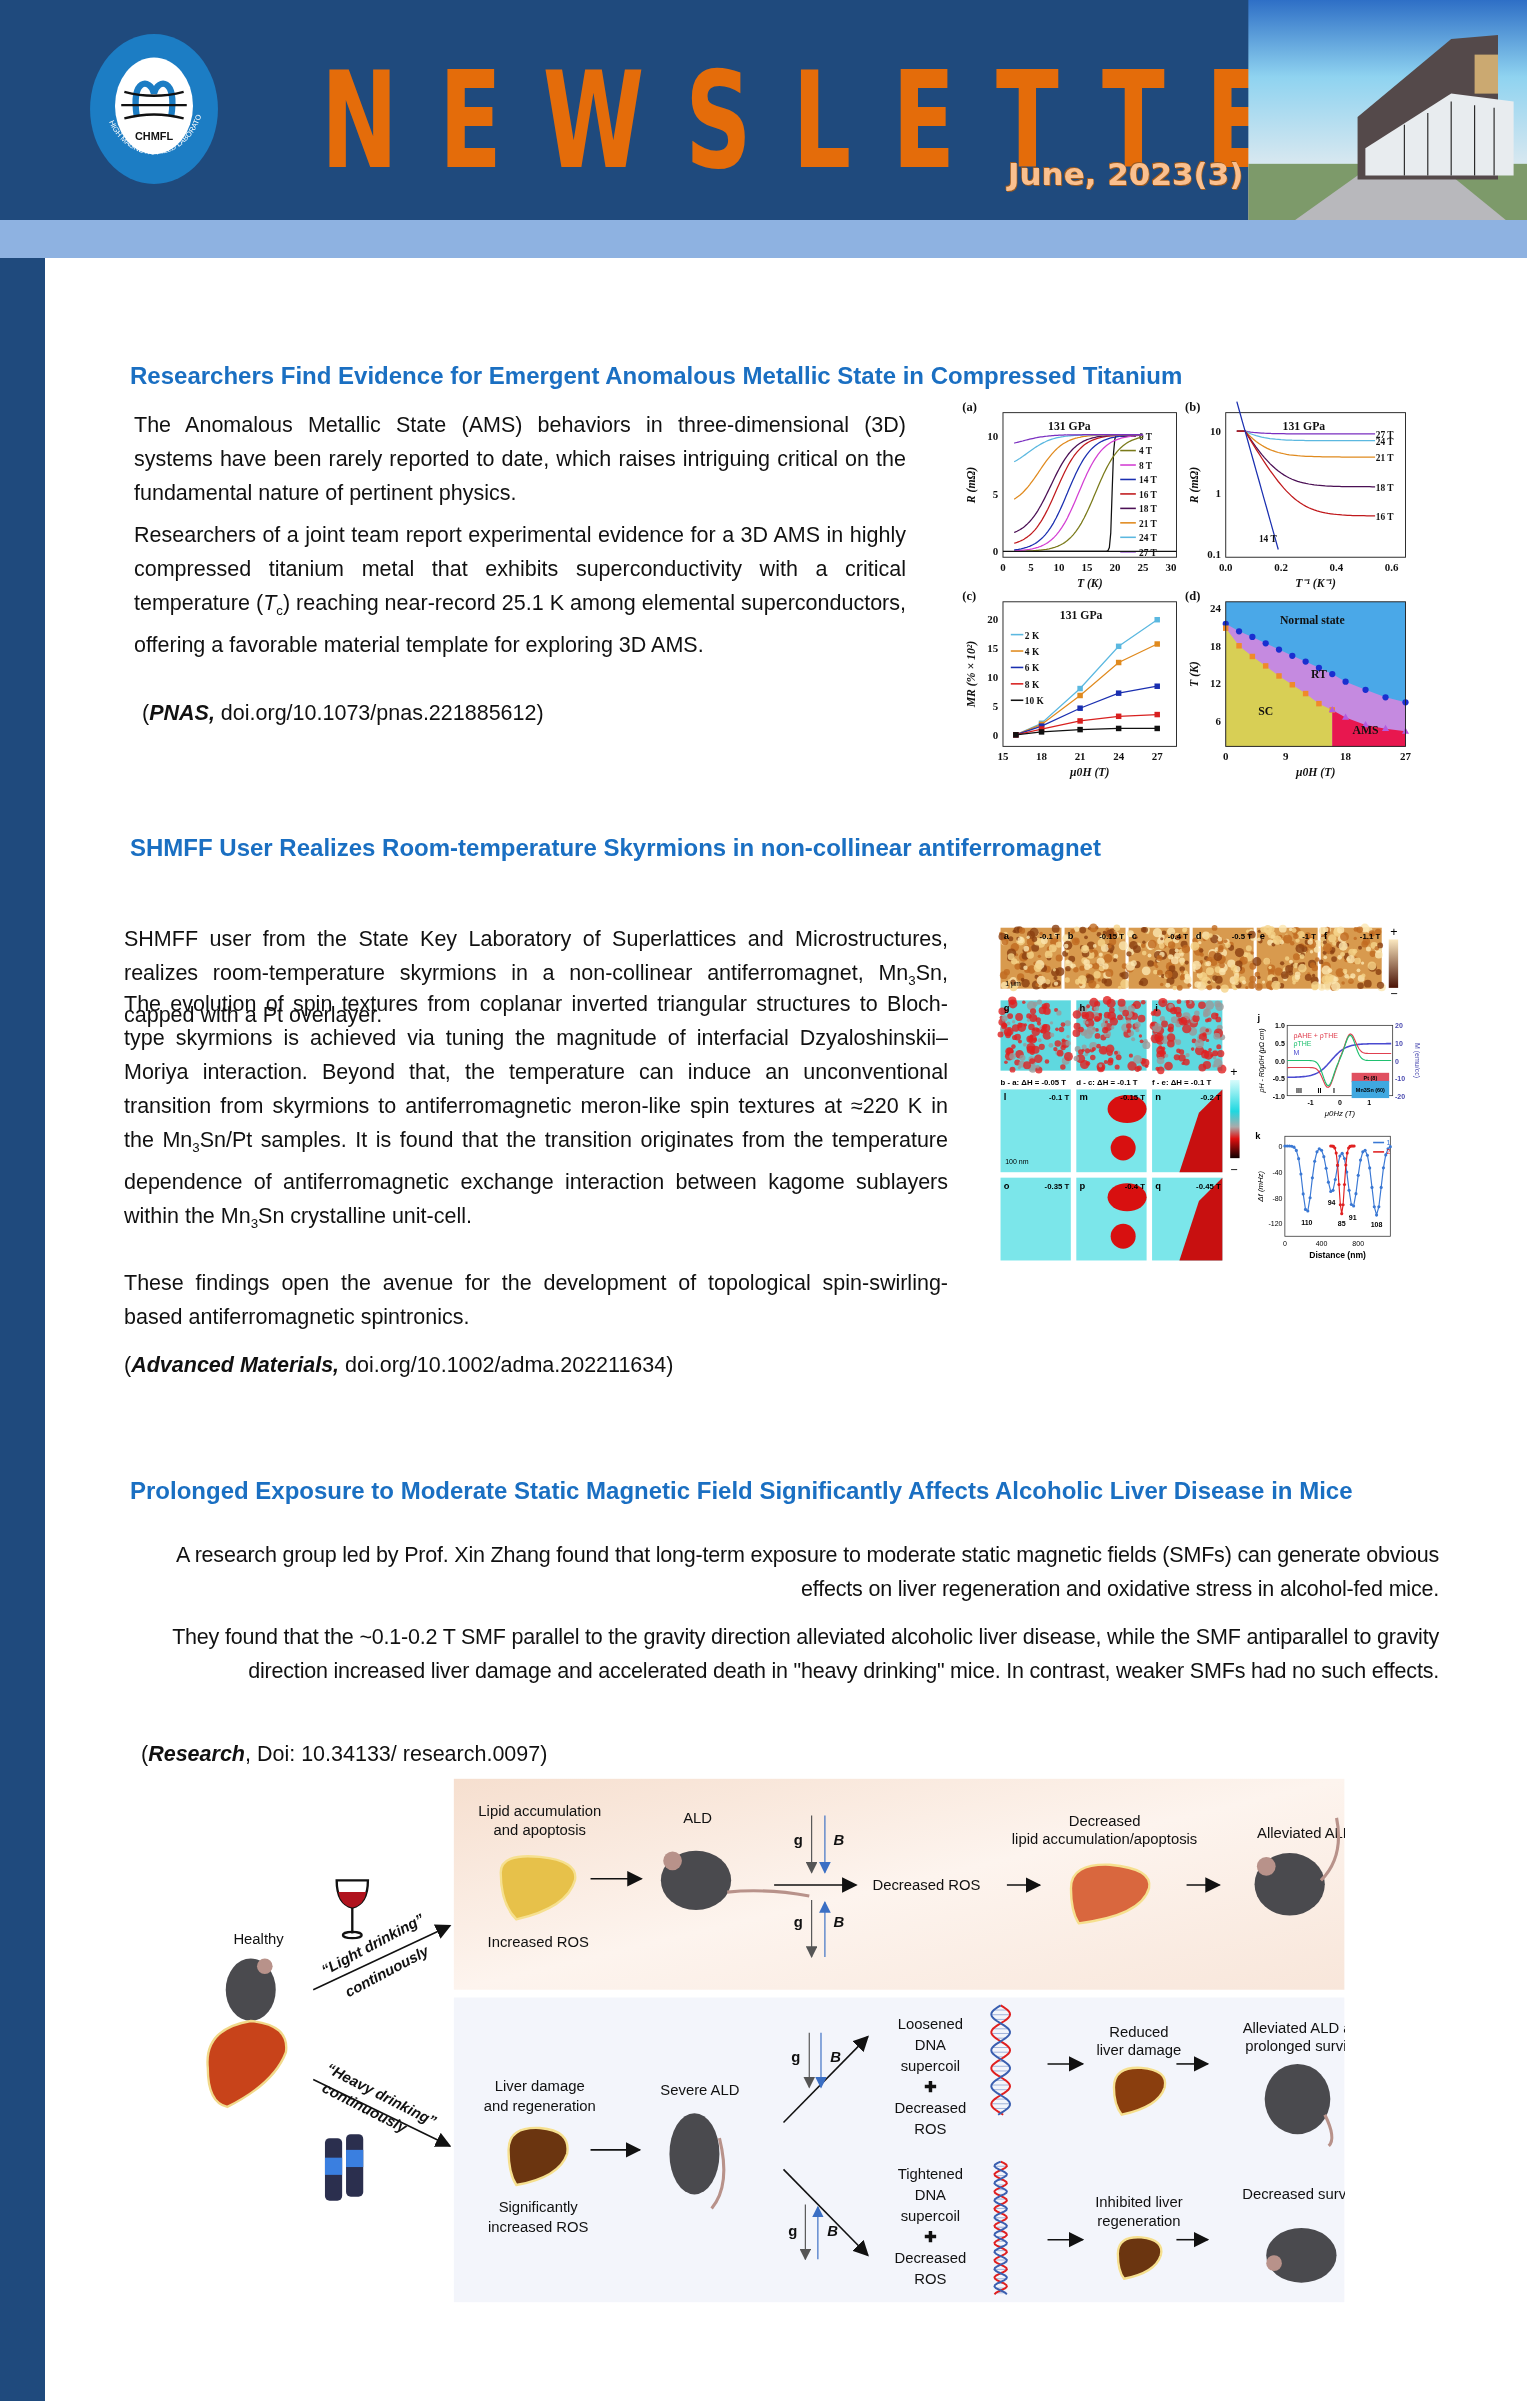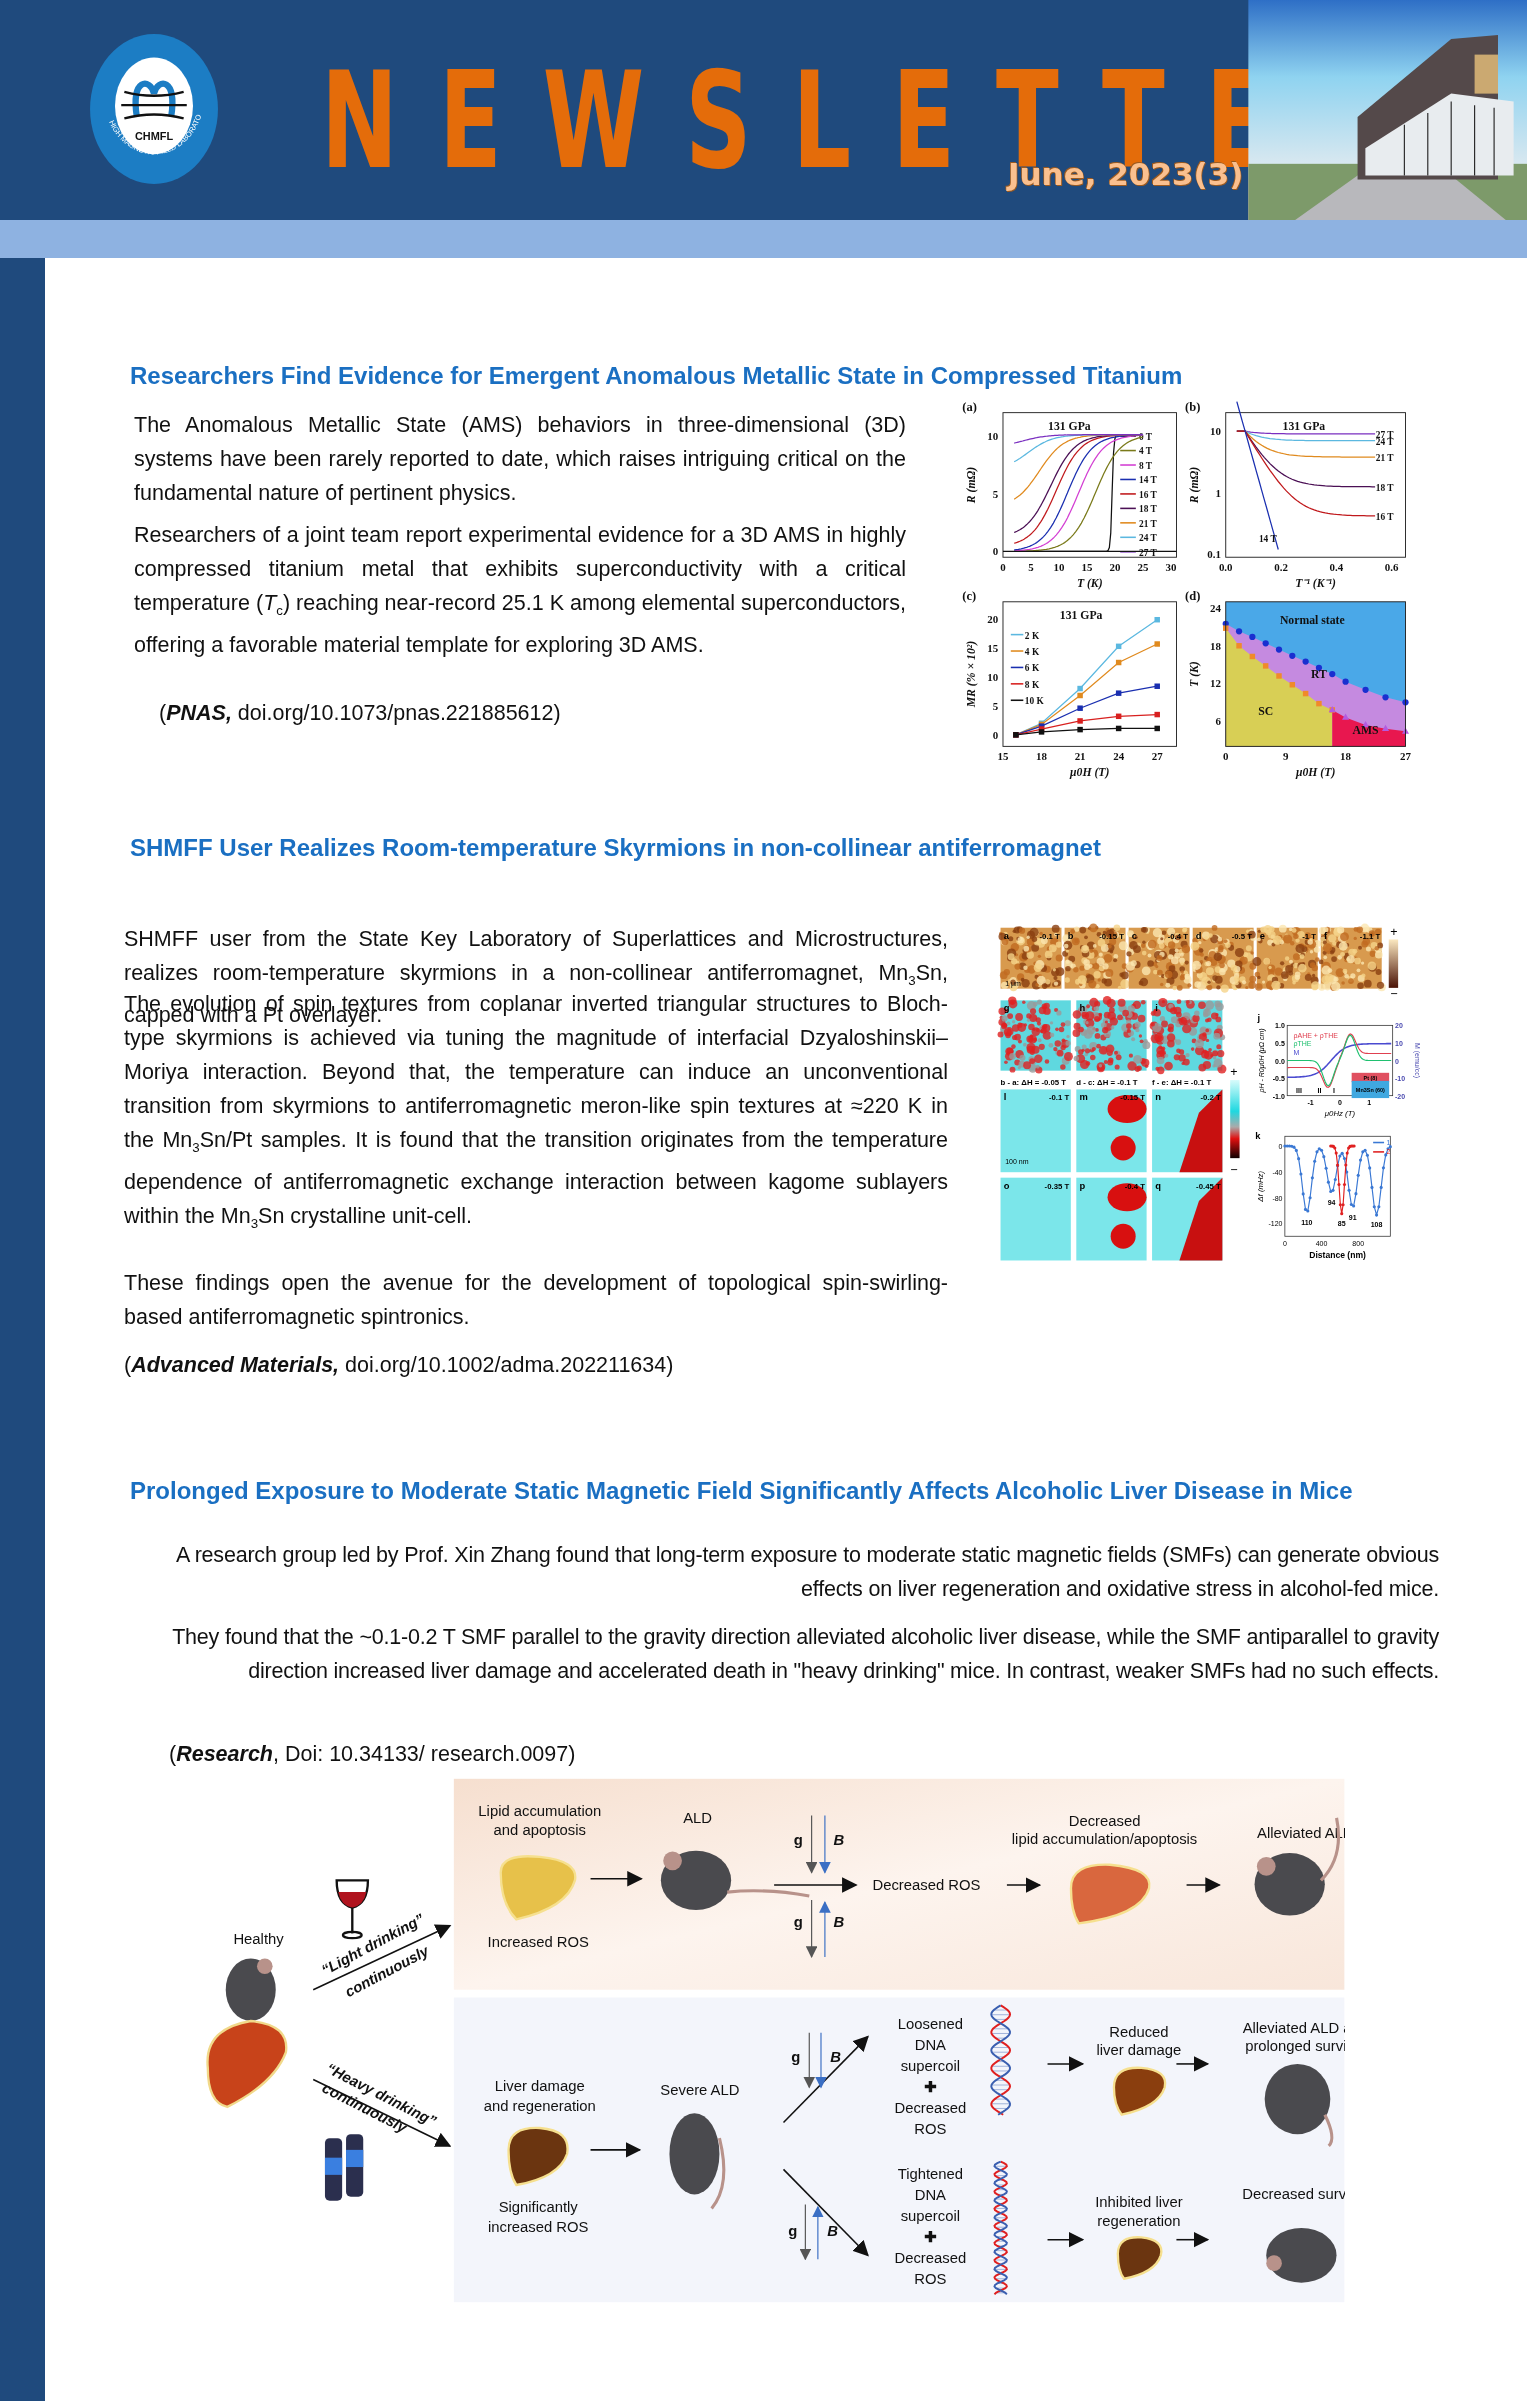--- a/index.html
+++ b/index.html
@@ -67,21 +67,21 @@
       <line x1="260" y1="130" x2="260" y2="225"></line>
       <line x1="290" y1="135" x2="290" y2="225"></line>
       <line x1="315" y1="138" x2="315" y2="225"></line>
   </g>
   <rect x="290" y="70" width="30" height="50" fill="#e8c27a" opacity="0.8"></rect>
 </svg>
 
 <div class="abs section-title" style="left:130px; top:331px; width:1329px;">Researchers Find Evidence for  Emergent Anomalous Metallic State in Compressed Titanium</div>
 <div class="abs para" style="left:134px; top:408px; width:772px;">The Anomalous Metallic State (AMS) behaviors in three-dimensional (3D) systems have been rarely reported to date, which raises intriguing critical on the fundamental nature of pertinent physics.</div>
 <div class="abs para" style="left:134px; top:518px; width:772px;"><span>Researchers of a joint team report experimental evidence for a 3D AMS in highly compressed titanium metal that exhibits superconductivity with a critical temperature (</span><i>T</i><sub>c</sub><span>) reaching near-record 25.1 K among elemental superconductors, offering a favorable material template for exploring 3D AMS.</span></div>
-<div class="abs cite" style="left:142px; top:696px;margin-left:17px;">(<b><i>PNAS,</i></b><span> doi.org/10.1073/pnas.221885612</span>)</div>
+<div class="abs cite" style="left:142px; top:696px;">(<b><i>PNAS,</i></b><span> doi.org/10.1073/pnas.221885612</span>)</div>
 
 <svg class="abs" id="fig1" style="left:960px; top:397px;" width="458" height="383" viewBox="0 0 586 490">
     <g>
       <rect x="55" y="20" width="222" height="185" fill="none" stroke="#222" stroke-width="1.2"></rect>
       <text x="3" y="18" font-size="16" class="fig-label">(a)</text>
       <text x="140" y="42" font-size="15" class="fig-text" text-anchor="middle">131 GPa</text>
       <text x="55" y="223" font-size="14" text-anchor="middle" class="fig-text">0</text>
       <text x="90.80645161290323" y="223" font-size="14" text-anchor="middle" class="fig-text">5</text>
       <text x="126.61290322580645" y="223" font-size="14" text-anchor="middle" class="fig-text">10</text>
       <text x="162.4193548387097" y="223" font-size="14" text-anchor="middle" class="fig-text">15</text>
@@ -1357,21 +1357,21 @@
       <circle cx="460.6304347826087" cy="294.3880766747124" r="2" fill="#e02020"></circle>
       <text x="444.7826086956522" y="397.0967741935484" font-size="9" text-anchor="middle" class="sans-fig" font-weight="bold">85</text>
       <line x1="485" y1="302" x2="499" y2="302" stroke="#e02020" stroke-width="2"></line>
       <text x="502" y="305" font-size="9" class="sans-fig" fill="#e02020">2</text>
     </g>
   </svg>
 
 <div class="abs section-title" style="left:130px; top:1446px; width:1329px;">Prolonged Exposure to Moderate Static Magnetic Field Significantly Affects Alcoholic Liver Disease in Mice</div>
 <div class="abs para" style="left:134px; top:1538px; width:1305px; text-align:right; letter-spacing:-0.2px;">A research group led by Prof. Xin Zhang found that long-term exposure to moderate static magnetic fields (SMFs) can generate obvious effects on liver regeneration and oxidative stress in alcohol-fed mice.</div>
 <div class="abs para" style="left:134px; top:1620px; width:1305px; text-align:right; letter-spacing:-0.2px;">They found that the ~0.1-0.2 T SMF parallel to the gravity direction alleviated alcoholic liver disease, while the SMF antiparallel to gravity direction increased liver damage and accelerated death in "heavy drinking" mice. In contrast, weaker SMFs had no such effects.</div>
-<div class="abs cite" style="left:141px; top:1737px;margin-left:28px;">(<b><i>Research</i></b><span>, Doi: 10.34133/ research.0097)</span></div>
+<div class="abs cite" style="left:141px; top:1737px;">(<b><i>Research</i></b><span>, Doi: 10.34133/ research.0097)</span></div>
 
 <svg class="abs" id="fig3" style="left:172px; top:1771px;" width="1173" height="539" viewBox="0 0 1500 690">
   <defs>
     <linearGradient id="topPanel" x1="0" y1="0" x2="1" y2="1">
       <stop offset="0" stop-color="#f6dfcf"></stop>
         <stop offset="0.5" stop-color="#fdf4ee"></stop>
         <stop offset="1" stop-color="#f8e6da"></stop>
     </linearGradient>
     <marker id="arr" markerWidth="10" markerHeight="10" refX="9" refY="5" orient="auto">
         <path d="M0,0 L10,5 L0,10 z" fill="#111"></path>

